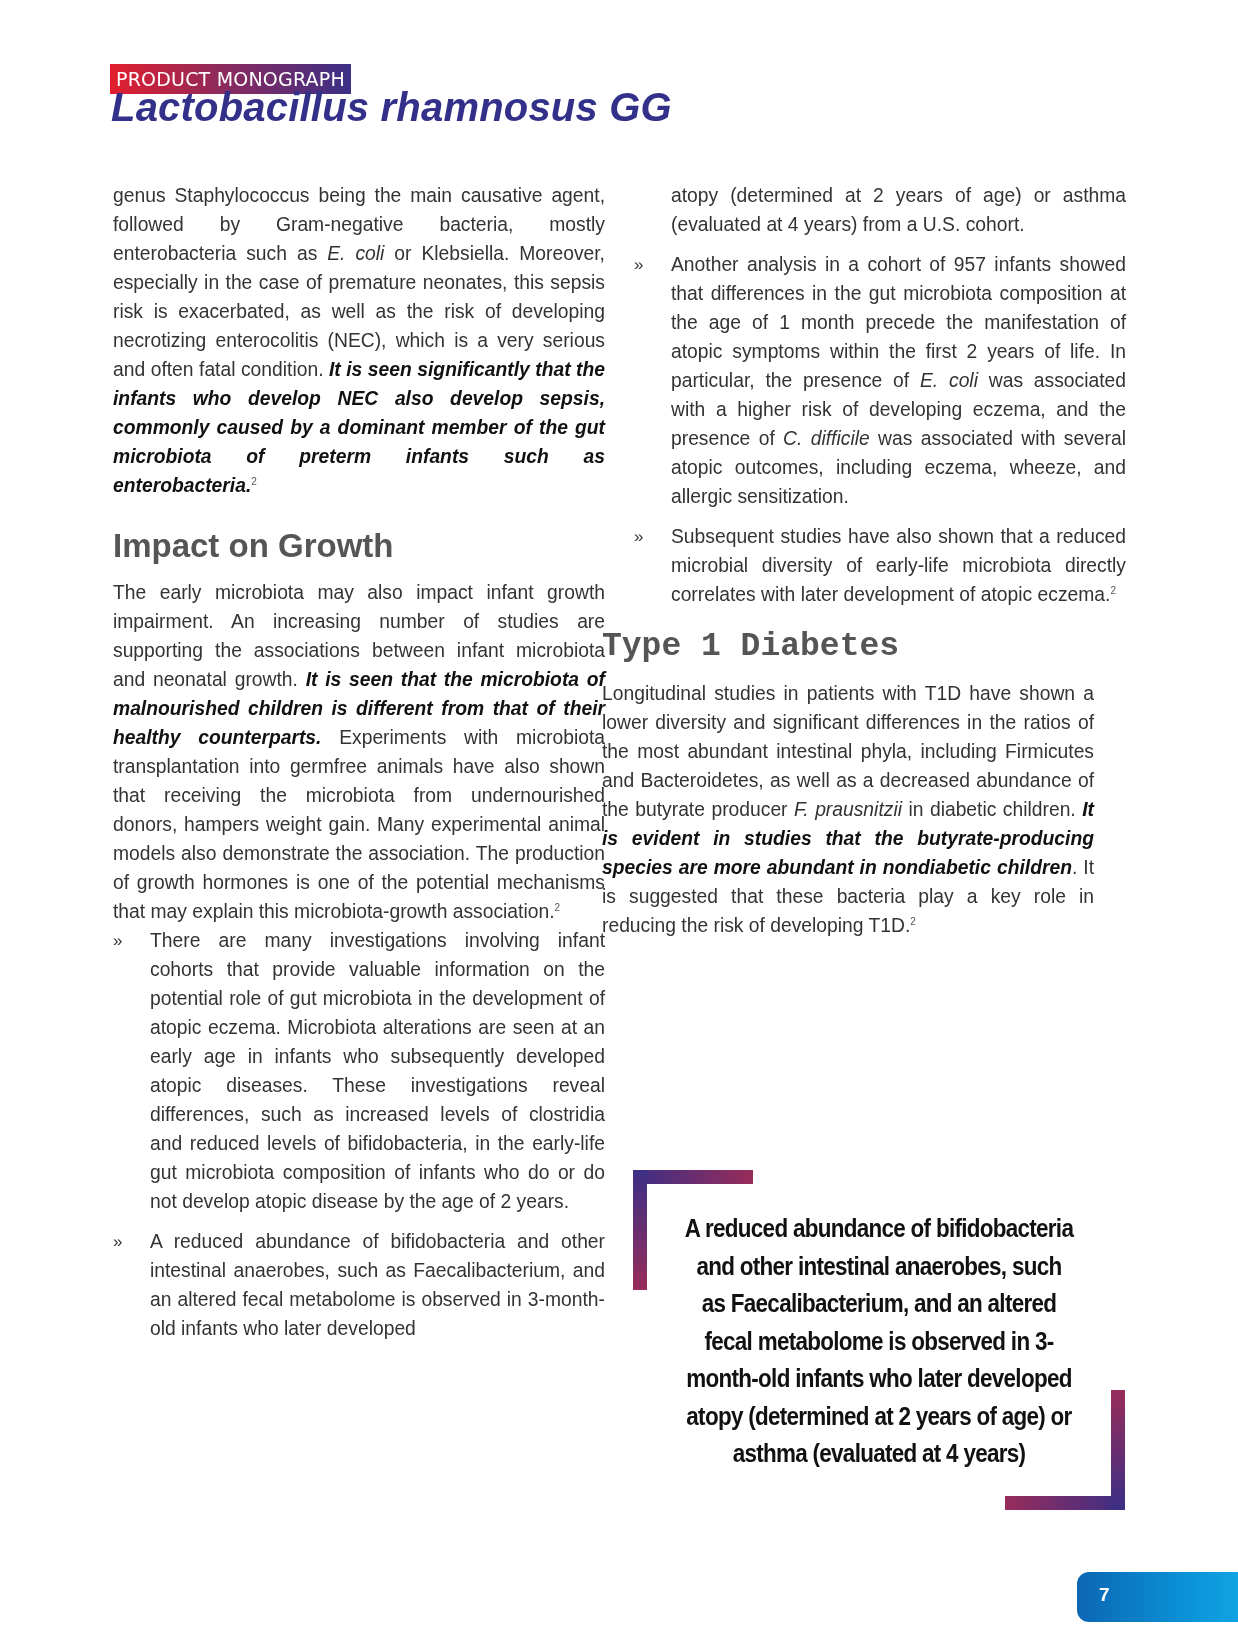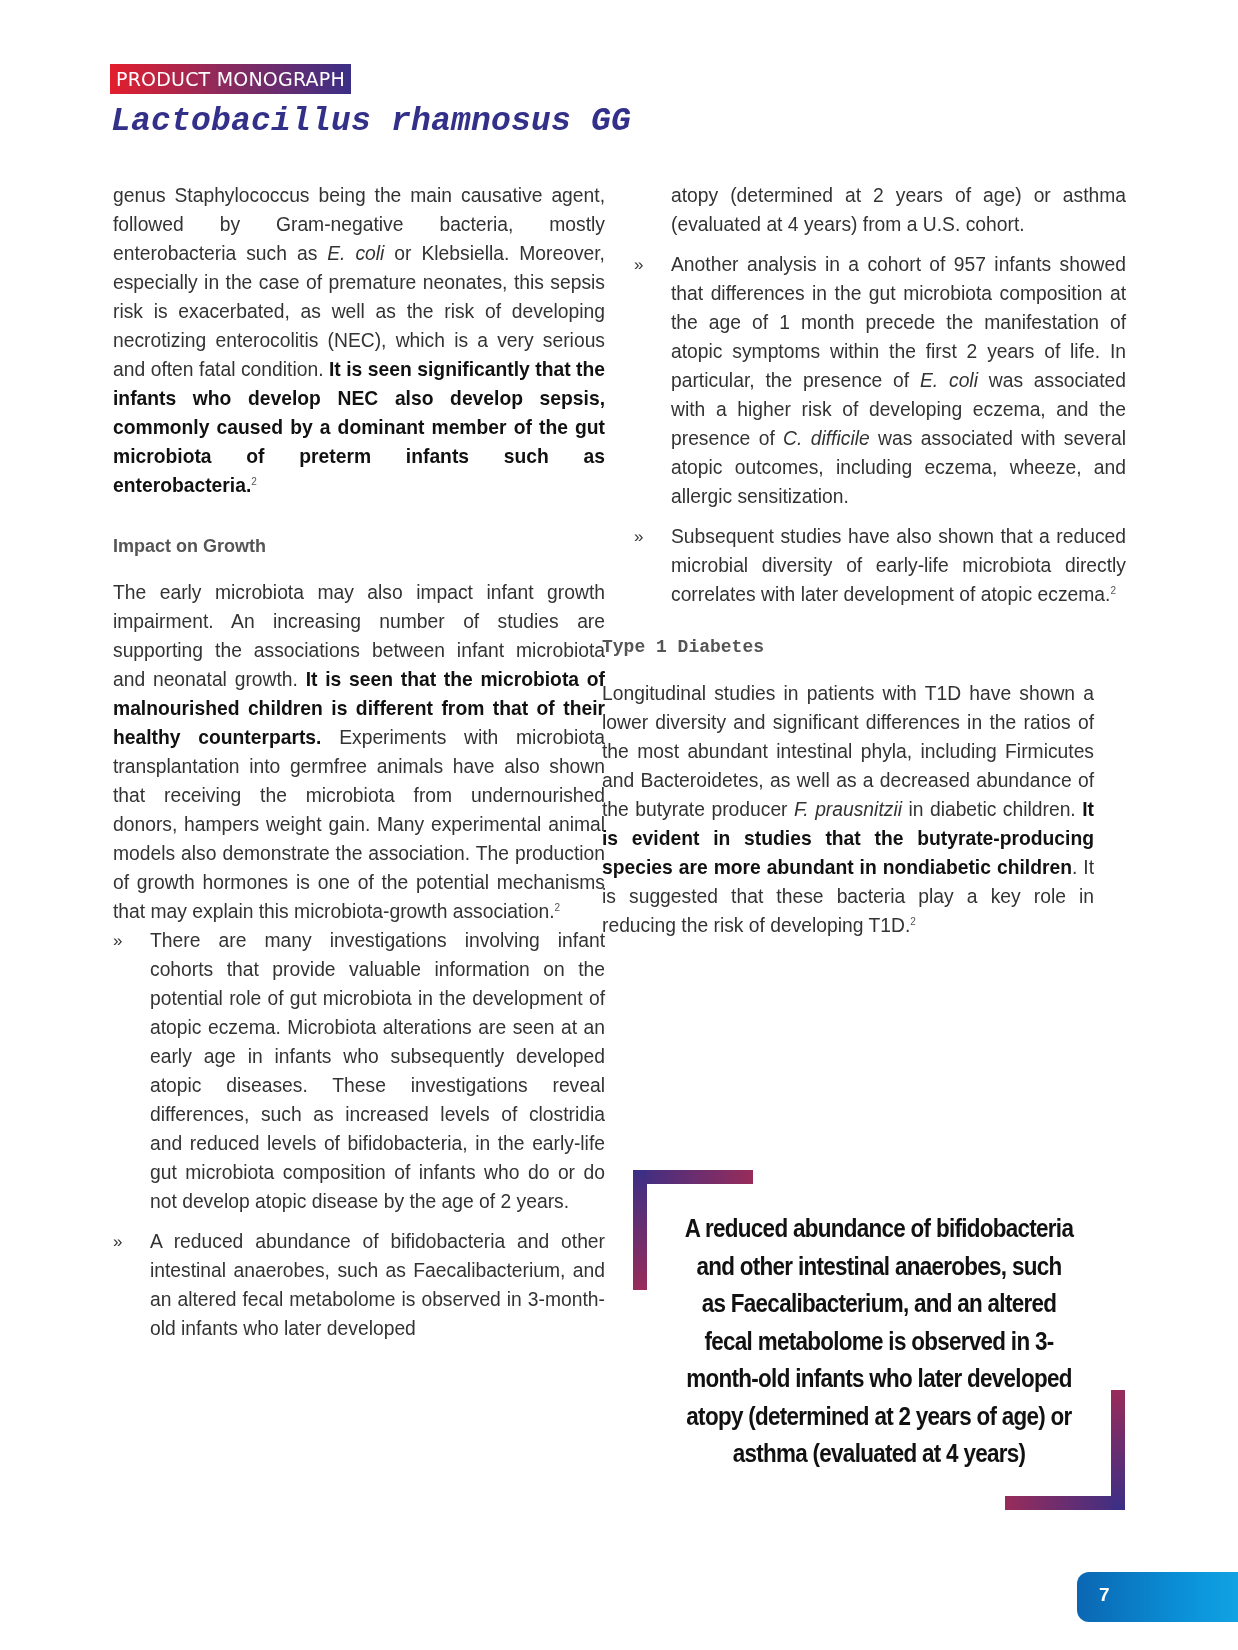--- a/index.html
+++ b/index.html
@@ -4,34 +4,34 @@
   <style>
     html, body { margin: 0; padding: 0; background: #ffffff; }
     body { width: 1238px; height: 1650px; position: relative; overflow: hidden;
            font-family: "Liberation Sans", sans-serif; color: #2b2b2b; }
 
     
     .badge { position: absolute; left: 110px; top: 64px; height: 30px; padding: 0 6px;
              background: linear-gradient(90deg, #e31e2d 0%, #8f2a5c 45%, #3b2f86 100%);
              color: #fff; font-size: 19px; line-height: 31px; letter-spacing: 0.2px;
              font-family: "DejaVu Sans", sans-serif; font-weight: normal; }
-    .title { position: absolute; left: 111px; top: 103px; margin: 0;
-             font-family: Liberation Mono, monospace; font-weight: bold; font-style: italic;
-             font-size: 33px; color: #33308a; letter-spacing: 0.2px; }
+    .title { position: absolute; left: 111px; top: 85px; margin: 0;
+             font-family: Liberation Sans, sans-serif; font-weight: bold; font-style: italic;
+             font-size: 40px; color: #33308a; letter-spacing: 0.2px; }
 
     
     .col { position: absolute; top: 181px; }
     .col-left { left: 113px; width: 492px; }
     .col-right { left: 634px; width: 492px; }
 
     p, li { font-size: 19.3px; line-height: 29px; text-align: justify; margin: 0; color: #333; }
-    b, strong { color: #111; }
+    b, strong { color: #111; font-style: italic; }
     sup { font-size: 10px; vertical-align: 7px; line-height: 0; color: #555; }
 
-    h2 { font-size: 18px; color: #555; font-weight: bold; margin: 0; line-height: 32px; }
+    h2 { font-size: 33px; color: #555; font-weight: bold; margin: 0; line-height: 32px; }
 
     ul.bullets { list-style: none; margin: 0; padding: 0; }
     ul.bullets li { position: relative; padding-left: 37px; margin-bottom: 11px; }
     ul.bullets li .mark { position: absolute; left: 0; top: 0; font-size: 17px; color: #333; }
 
     .gap-head-top { margin-top: 30px; }
     .gap-head-bottom { margin-bottom: 16px; }
 
     
     .quote { position: absolute; left: 633px; top: 1170px; width: 492px; height: 340px; }

